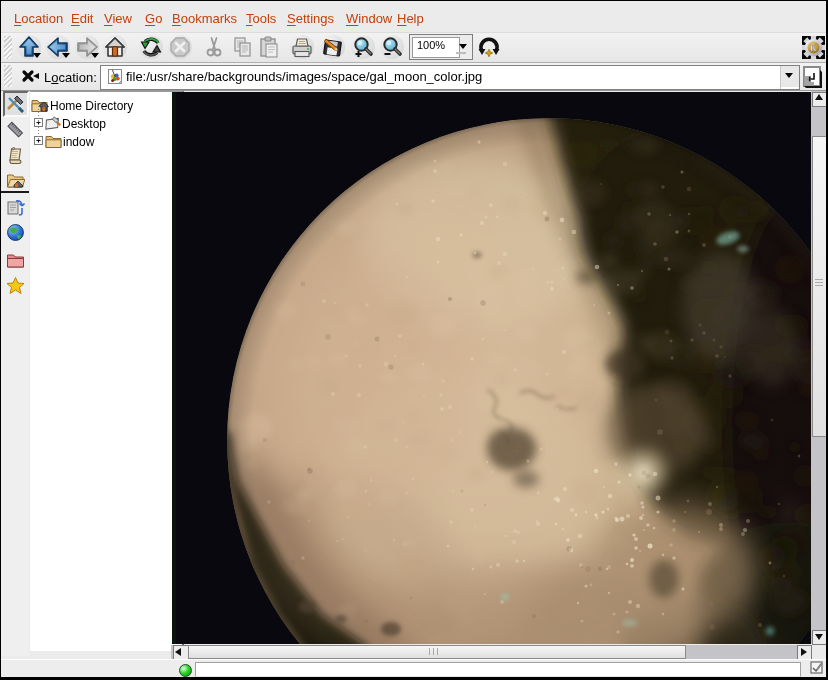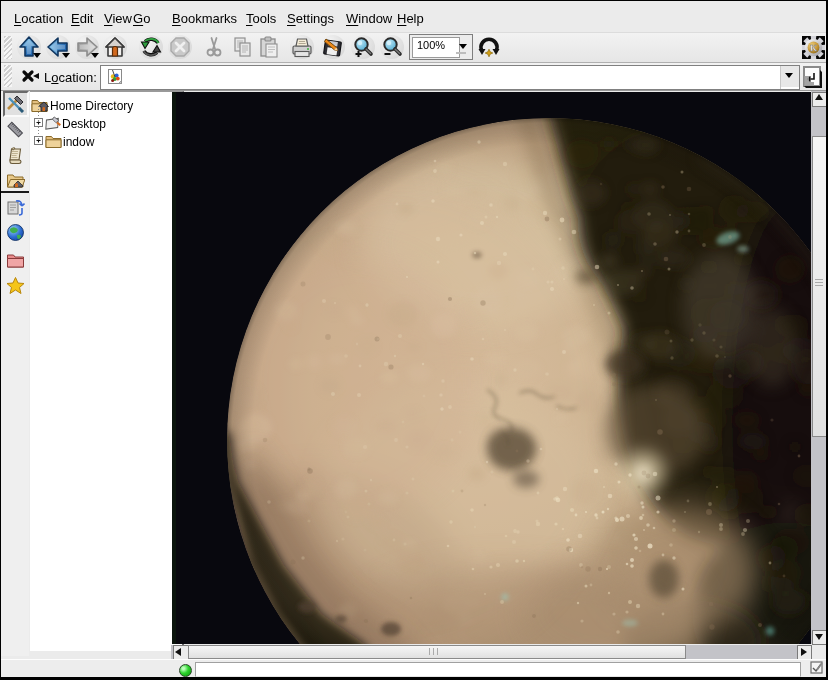--- a/index.html
+++ b/index.html
@@ -1,20 +1,20 @@
 <!DOCTYPE html>
 <html><head><meta charset="utf-8">
 <style>
 html,body{margin:0;padding:0;}
 body{width:828px;height:680px;background:#000;overflow:hidden;font-family:"Liberation Sans",sans-serif;position:relative;}
 #win{position:absolute;left:1px;top:1px;width:825px;height:676px;background:#ebebeb;overflow:hidden;}
 .abs{position:absolute;}
 
 #menubar{position:absolute;left:0;top:0;width:825px;height:31px;background:#ebebeb;border-bottom:1px solid #dcdcdc;}
-#menubar .mi{position:absolute;top:10px;font-size:13px;color:#000000;}
+#menubar .mi{position:absolute;top:10px;font-size:13px;color:#c2410c;}
 #menubar u{text-decoration:underline;text-underline-offset:2px;}
 
 #toolbar{position:absolute;left:0;top:32px;width:825px;height:29px;background:linear-gradient(#f2f2f2,#e6e6e6);border-bottom:1px solid #b0b0b0;}
 #locbar{position:absolute;left:0;top:62px;width:825px;height:27px;background:linear-gradient(#f2f2f2,#e7e7e7);border-bottom:1px solid #989898;}
 .grip{position:absolute;left:3px;width:8px;background:repeating-linear-gradient(135deg,#cfcfcf 0 1.5px,#f6f6f6 1.5px 3.5px);}
 .tbtn{position:absolute;width:24px;height:24px;top:2px;}
 .coin{position:absolute;left:0;top:0;width:24px;height:24px;border-radius:50%;background:radial-gradient(circle at 8px 7px,#f4f4f4,#dadada 75%);}
 .dd{position:absolute;width:0;height:0;border:4px solid transparent;border-top:5px solid #000;}
 
 #loccombo{position:absolute;left:99px;top:2px;width:698px;height:23px;border:1px solid #808080;background:#fff;}
@@ -42,21 +42,21 @@
 #statusbar{position:absolute;left:0;top:658px;width:825px;height:18px;background:#ededed;border-top:1px solid #fdfdfd;}
 #statfield{position:absolute;left:194px;top:2px;width:604px;height:13px;background:#fff;border:1px solid #a0a0a0;border-bottom-color:#e6e6e6;}
 #led{position:absolute;left:178px;top:4px;width:11px;height:11px;border-radius:50%;background:radial-gradient(circle at 3.5px 3.5px,#b9ffb9 10%,#2ed52e 45%,#0f9a0f 90%);border:1px solid #2a4a2a;}
 </style></head>
 <body>
 <div id="win">
   <div id="menubar">
     <span class="mi" style="left:13px"><u>L</u>ocation</span>
     <span class="mi" style="left:70px"><u>E</u>dit</span>
     <span class="mi" style="left:103px"><u>V</u>iew</span>
-    <span class="mi" style="left:132px"><u>G</u>o</span>
+    <span class="mi" style="left:144px"><u>G</u>o</span>
     <span class="mi" style="left:171px"><u>B</u>ookmarks</span>
     <span class="mi" style="left:245px"><u>T</u>ools</span>
     <span class="mi" style="left:286px"><u>S</u>ettings</span>
     <span class="mi" style="left:345px"><u>W</u>indow</span>
     <span class="mi" style="left:396px"><u>H</u>elp</span>
   </div>
   <div id="toolbar">
     <div class="grip" style="top:3px;height:23px"></div>
     <div class="tbtn" style="left:16px">
         <div class="coin"></div>
@@ -261,20 +261,21 @@
     <svg class="abs" style="left:19px;top:5px" width="20" height="16" viewBox="0 0 20 16">
         <path d="M4 4 L12 12 M12 4 L4 12" stroke="#0a0a0a" stroke-width="3.2" stroke-linecap="round"></path>
 <path d="M13 8 L19 5 L19 11 Z" fill="#0a0a0a"></path>
       </svg>
     <span class="abs" style="left:43px;top:7px;font-size:13px">L<u>o</u>cation:</span>
     <div id="loccombo">
       <div class="inner"></div>
       <div id="locarrow">
           <div class="dd" style="left:4px;top:7px"></div>
         </div>
+      <span id="loctext">file:/usr/share/backgrounds/images/space/gal_moon_color.jpg</span>
       <svg class="abs" style="left:7px;top:3px" width="15" height="16" viewBox="0 0 15 16">
           <rect x="0.5" y="0.5" width="13" height="14" fill="#fff" stroke="#8a8a8a" stroke-width="1"></rect>
 <path d="M13.5 11.5 L10.5 14.5 L13.5 14.5 Z" fill="#cacaca" stroke="#8a8a8a" stroke-width="0.8"></path>
 <circle cx="5" cy="7.5" r="2.2" fill="#e8b91e"></circle>
           <circle cx="8.6" cy="6.6" r="2" fill="#2a62d8"></circle>
 <circle cx="6.8" cy="10" r="1.9" fill="#35a42e"></circle>
           <circle cx="9.8" cy="9.6" r="1.9" fill="#e04a10"></circle>
 <circle cx="4.6" cy="11.6" r="1.5" fill="#8a1a10"></circle>
           <path d="M4.5 1 L7 8" stroke="#333" stroke-width="0.9"></path>
         </svg>

